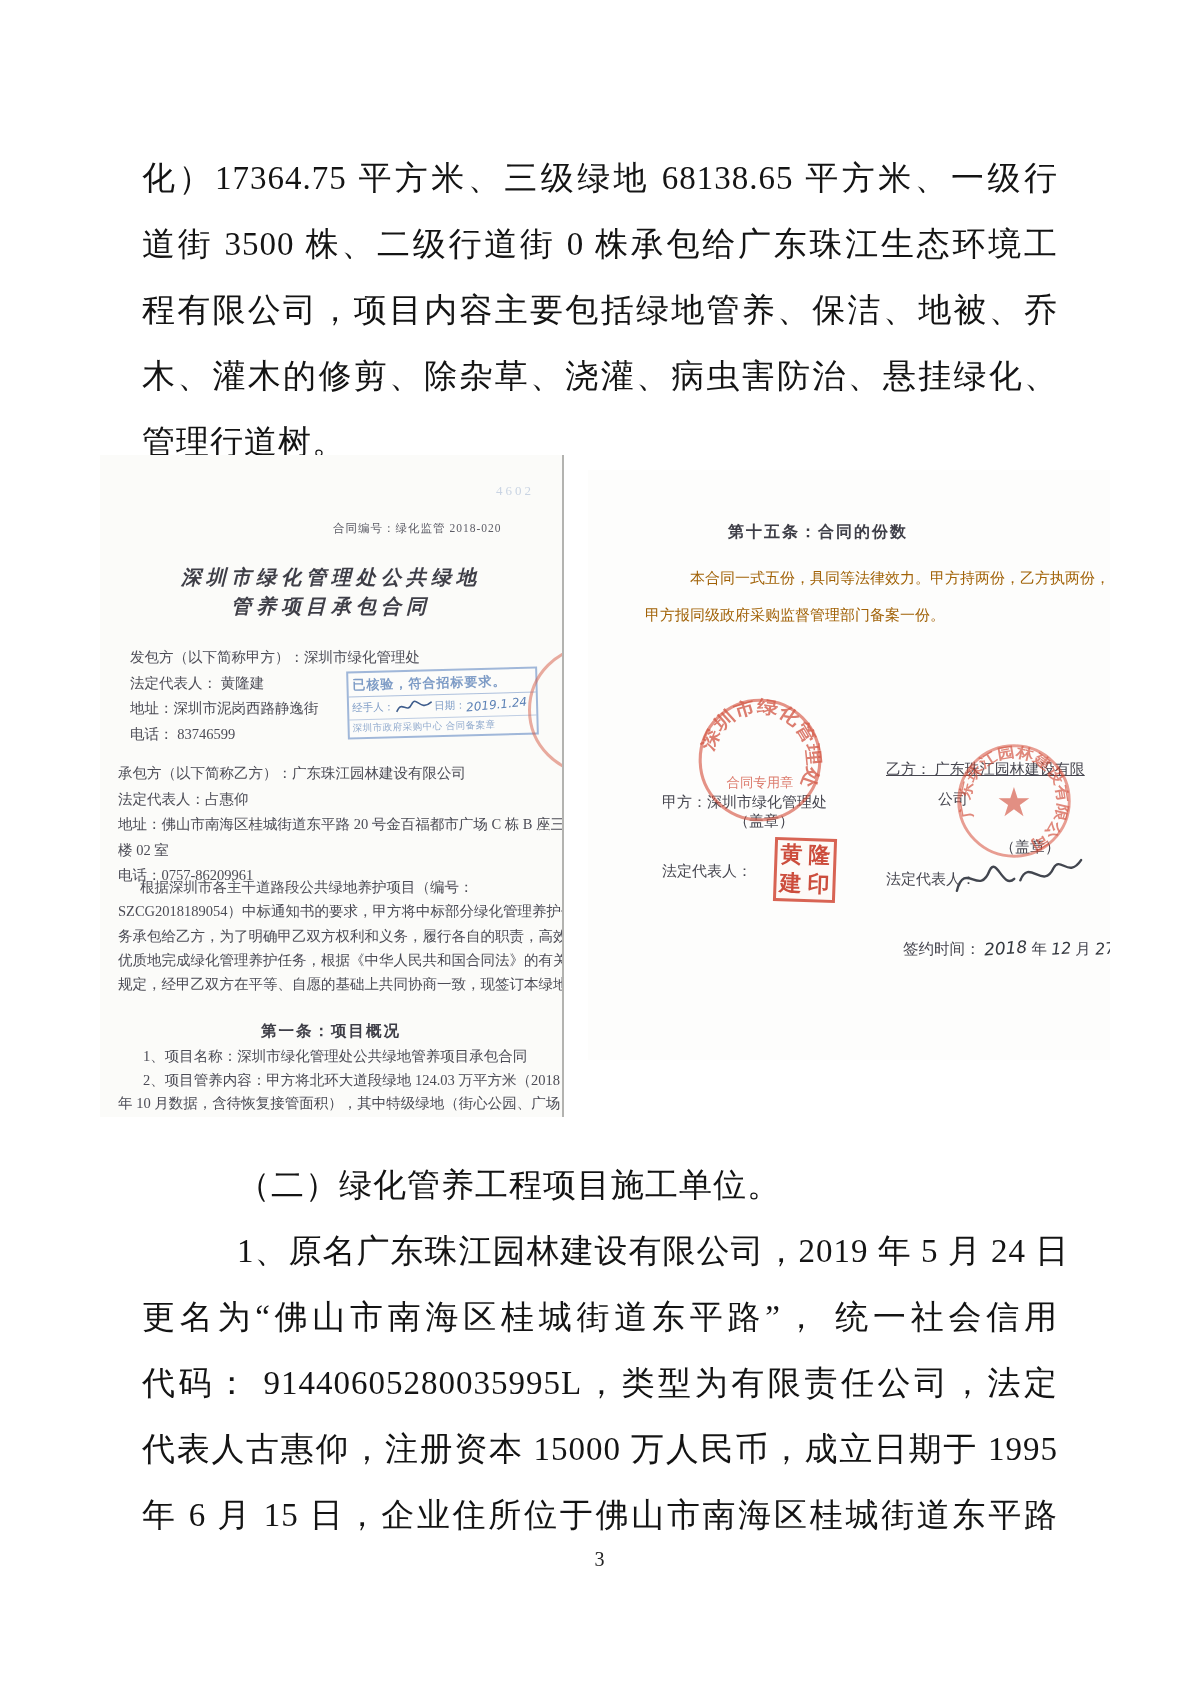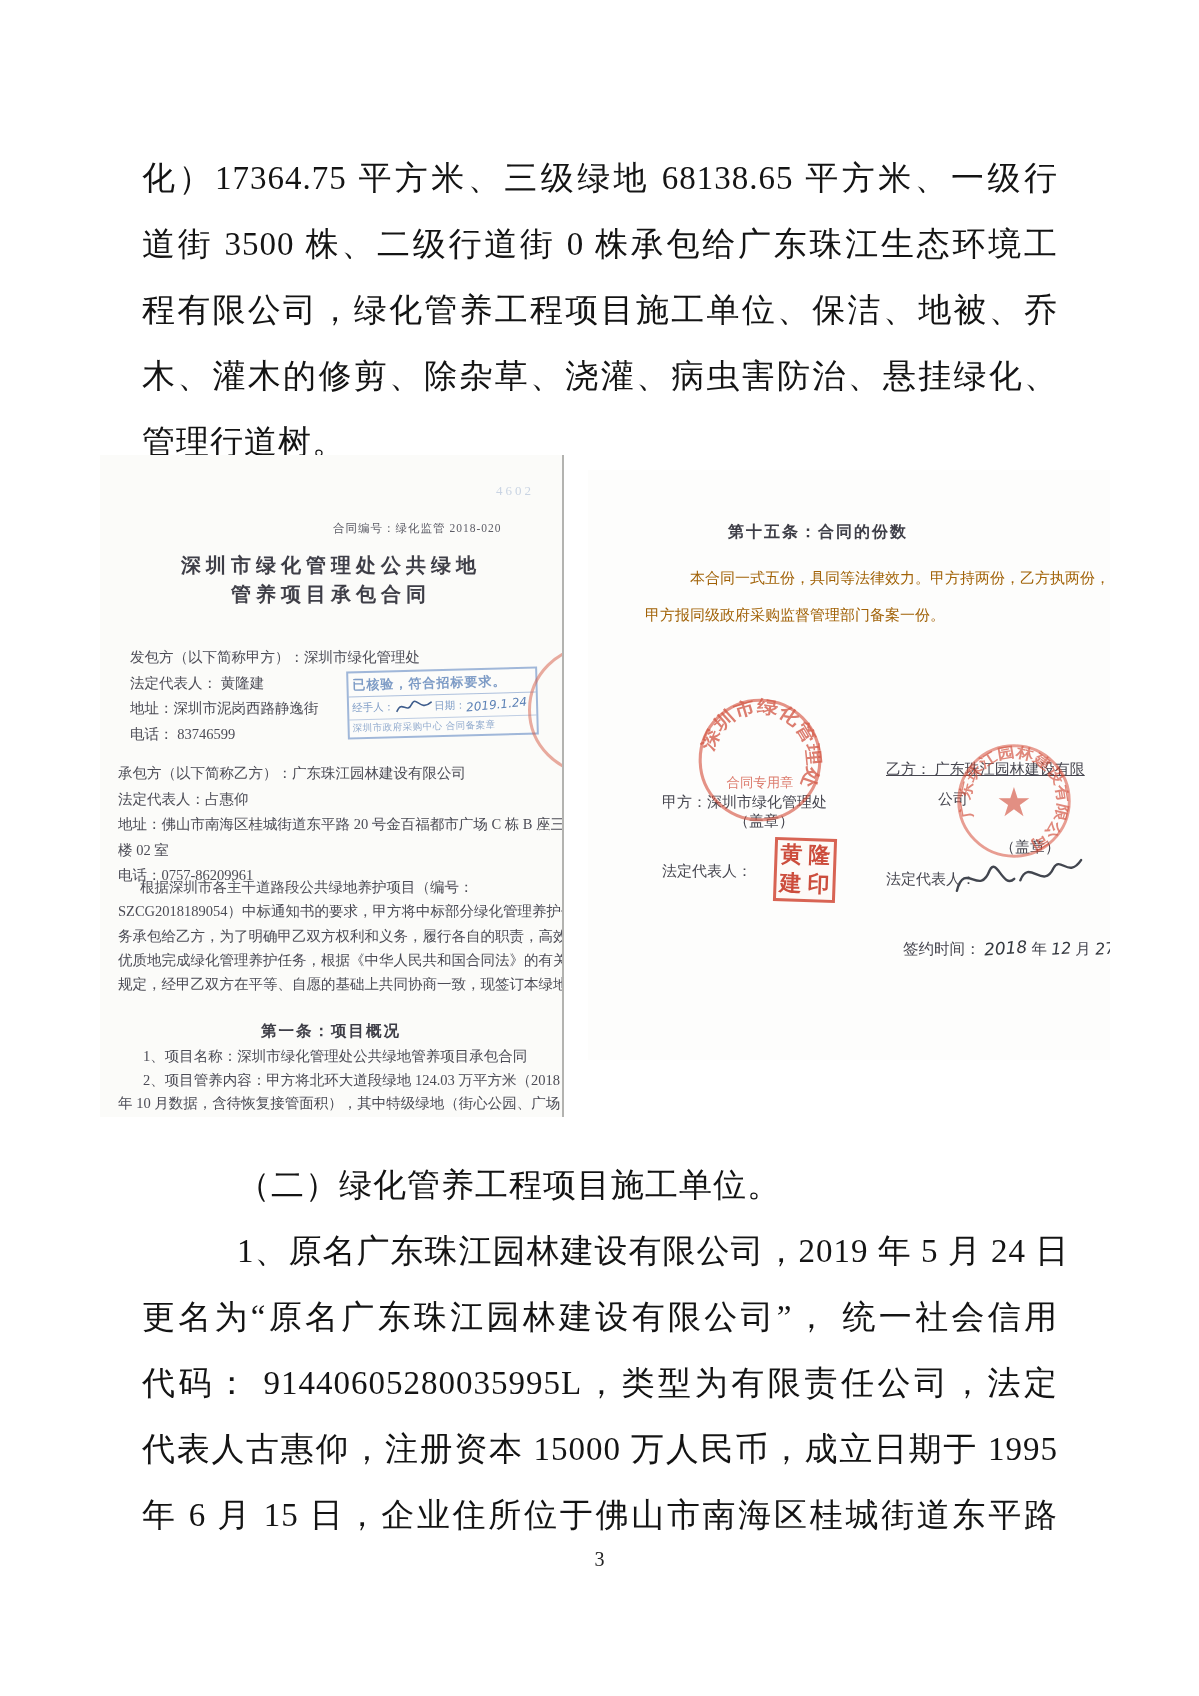--- a/index.html
+++ b/index.html
@@ -48,30 +48,30 @@
   .pagenum{position:absolute;left:0;width:100%;text-align:center;font-size:20px;color:#222;}
 </style>
 </head>
 <body>
 
 <div class="page">
 
   <div class="body-block" style="top:145px;">
     <div class="bline">化）17364.75 平方米、三级绿地 68138.65 平方米、一级行</div>
     <div class="bline">道街 3500 株、二级行道街 0 株承包给广东珠江生态环境工</div>
-    <div class="bline">程有限公司，绿化管养工程项目施工单位、保洁、地被、乔</div>
+    <div class="bline">程有限公司，项目内容主要包括绿地管养、保洁、地被、乔</div>
     <div class="bline">木、灌木的修剪、除杂草、浇灌、病虫害防治、悬挂绿化、</div>
     <div class="bline last">管理行道树。</div>
   </div>
 
   <div class="scan scan-left">
     <div class="abs faint" style="left:396px;top:28px;">4602</div>
     <div class="abs cno" style="left:233px;top:66px;">合同编号：绿化监管 2018-020</div>
 
-    <div class="abs sc-title" style="left:0;width:462px;top:96px;">
+    <div class="abs sc-title" style="left:0;width:462px;top:108px;font-style:italic;">
       <div>深圳市绿化管理处公共绿地</div>
       <div>管养项目承包合同</div>
     </div>
 
     <div class="abs flist" style="left:18px;top:190px;margin-left:12px;">
       <div>发包方（以下简称甲方）：深圳市绿化管理处</div>
       <div>法定代表人：  黄隆建</div>
       <div>地址：深圳市泥岗西路静逸街</div>
       <div>电话：  83746599</div>
     </div>
@@ -165,21 +165,21 @@
       <span class="hw" style="font-size:16px;">12</span>
       <span>月</span>
       <span class="hw" style="font-size:16px;">27</span>
       
     </div>
   </div>
 
   <div class="body-block" style="top:1152px;">
     <div class="bline last indent">（二）绿化管养工程项目施工单位。</div>
     <div class="bline indent">1、原名广东珠江园林建设有限公司，2019 年 5 月 24 日</div>
-    <div class="bline">更名为“原名广东珠江园林建设有限公司”， 统一社会信用</div>
+    <div class="bline">更名为“佛山市南海区桂城街道东平路”， 统一社会信用</div>
     <div class="bline">代码： 91440605280035995L，类型为有限责任公司，法定</div>
     <div class="bline">代表人古惠仰，注册资本 15000 万人民币，成立日期于 1995</div>
     <div class="bline">年 6 月 15 日，企业住所位于佛山市南海区桂城街道东平路</div>
   </div>
 
   <div class="pagenum" style="top:1548px;">3</div>
 
 </div>
 
 </body></html>

